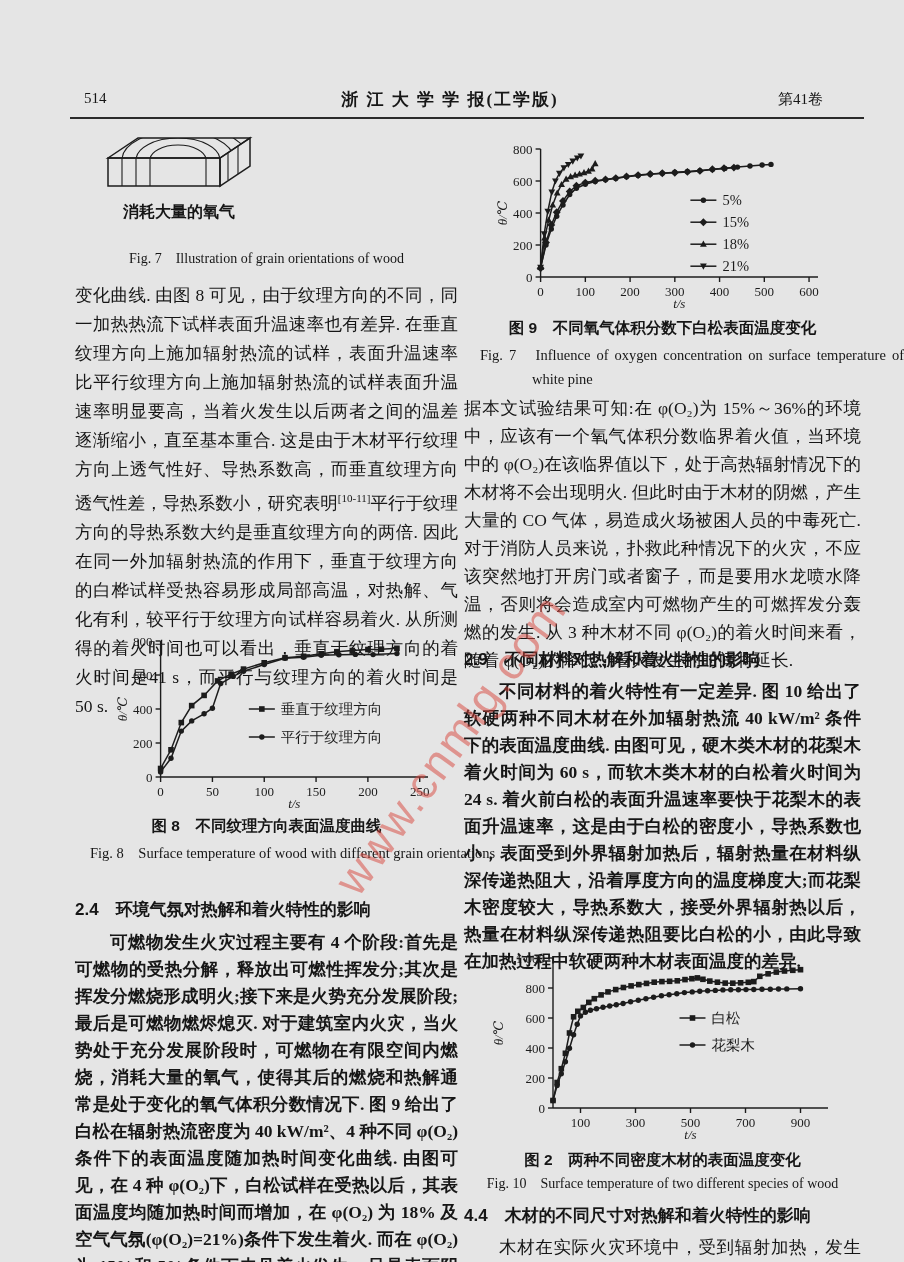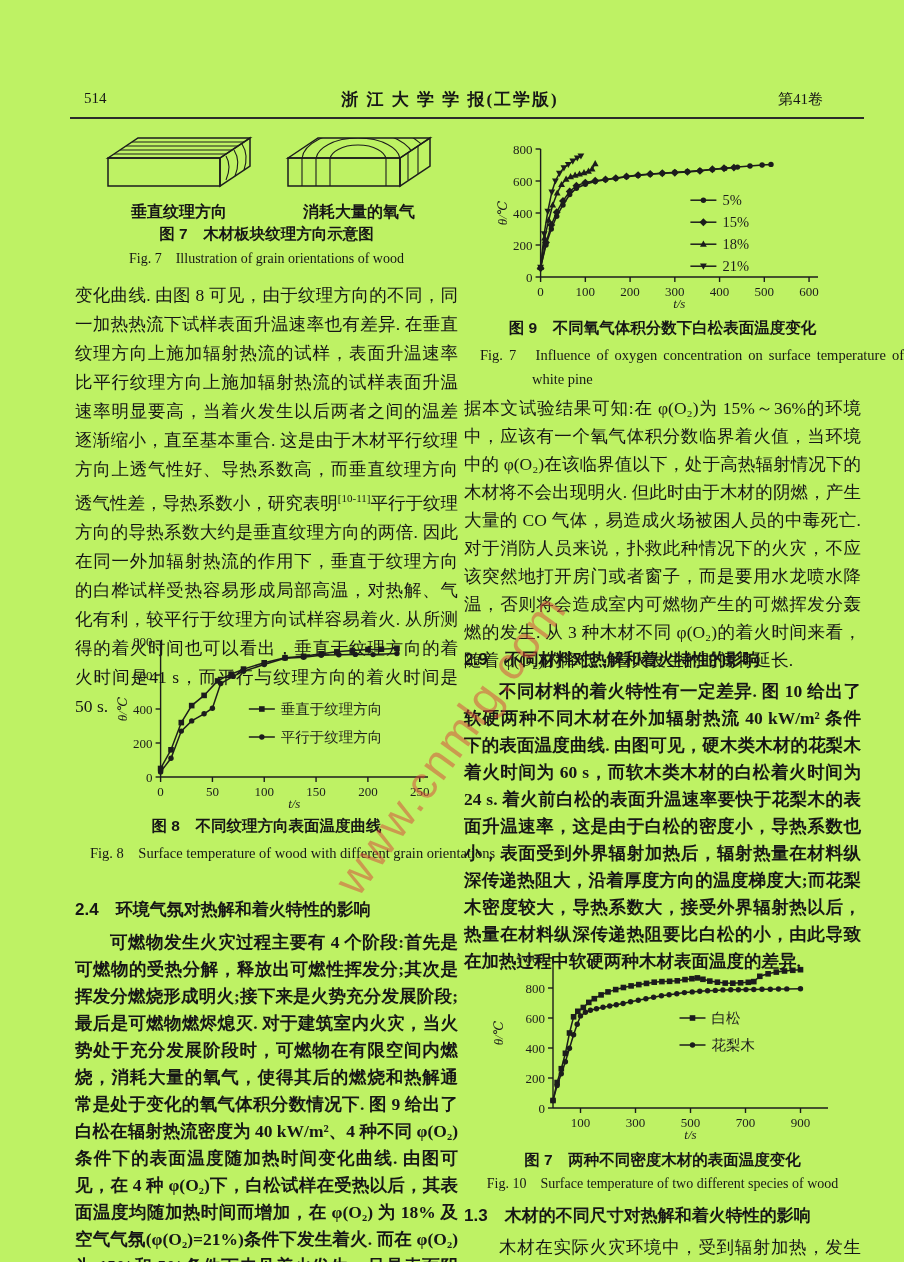--- a/index.html
+++ b/index.html
@@ -1,16 +1,16 @@
 <!DOCTYPE html>
 <html><head>
 <meta charset="utf-8">
 <style>
   html,body{margin:0;padding:0;background:#9a9a9a;}
-  .page{position:relative;width:904px;height:1262px;margin:0 auto;background:#bef264;
+  .page{position:relative;width:904px;height:1262px;margin:0 auto;background:#e5e5e5;
         font-family:"Liberation Serif","DejaVu Serif",serif;color:#161616;overflow:hidden;}
   .abs{position:absolute;}
   
   .pgnum{font-size:15px;}
   .jtitle{font-size:17px;font-weight:bold;letter-spacing:2px;text-align:center;}
   .vol{font-size:15px;}
   .hrule{background:#2b2b2b;height:2px;}
   
   .para{font-size:17.5px;text-align:justify;line-height:28px;}
   .lh29{line-height:29px;}
@@ -47,35 +47,20 @@
   <div class="abs pgnum" style="left:84px;top:90px;">514</div>
   <div class="abs jtitle" style="left:200px;top:88px;width:500px;">浙 江 大 学 学 报(工学版)</div>
   <div class="abs vol" style="left:739px;top:90px;width:84px;text-align:right;">第41卷</div>
   <div class="abs hrule" style="left:70px;top:117px;width:794px;"></div>
 
   <div class="abs wm" style="left:345px;top:862px;color:#d9453c;">www.cnmlg.com</div>
 
   <div class="abs" style="left:98px;top:132px;width:345px;height:95px;display:flex;gap:18px;">
     <div style="width:162px;">
       <svg width="162" height="66" viewBox="0 0 162 66">
-        <polygon class="wood" points="10,26 40,6 152,6 122,26"></polygon>
-        <polygon class="wood" points="10,26 122,26 122,54 10,54"></polygon>
-        <polygon class="wood" points="122,26 152,6 152,34 122,54"></polygon>
-        <line class="woodthin" x1="16" y1="22" x2="128" y2="22"></line>
-        <line class="woodthin" x1="22" y1="18" x2="134" y2="18"></line>
-        <line class="woodthin" x1="28" y1="14" x2="140" y2="14"></line>
-        <line class="woodthin" x1="34" y1="10" x2="146" y2="10"></line>
-        <path class="woodthin" d="M128,24 q6,10 0,24"></path>
-        <path class="woodthin" d="M136,18 q7,11 1,26"></path>
-        <path class="woodthin" d="M144,12 q7,11 2,26"></path>
-      </svg>
-      <div class="woodlbl">垂直纹理方向</div>
-    </div>
-    <div style="width:162px;">
-      <svg width="162" height="66" viewBox="0 0 162 66">
         <defs>
           <clipPath id="topface">
               <polygon points="10,26 40,6 152,6 122,26"></polygon>
             </clipPath>
         </defs>
         <polygon class="wood" points="10,26 40,6 152,6 122,26"></polygon>
         <polygon class="wood" points="10,26 122,26 122,54 10,54"></polygon>
         <polygon class="wood" points="122,26 152,6 152,34 122,54"></polygon>
         <g clip-path="url(#topface)">
           <path class="woodthin" d="M52,28 A28,15 0 0 1 108,28"></path>
@@ -87,21 +72,20 @@
         <line class="woodthin" x1="38" y1="26" x2="38" y2="54"></line>
         <line class="woodthin" x1="24" y1="26" x2="24" y2="54"></line>
         <line class="woodthin" x1="108" y1="26" x2="108" y2="54"></line>
         <line class="woodthin" x1="130" y1="20" x2="130" y2="48"></line>
         <line class="woodthin" x1="140" y1="14" x2="140" y2="42"></line>
       </svg>
       <div class="woodlbl">消耗大量的氧气</div>
     </div>
   </div>
 
-  <div class="abs capzh" style="left:75px;top:224px;width:383px;">图 7　木材板块纹理方向示意图</div>
   <div class="abs capen1" style="left:75px;top:250px;width:383px;">Fig. 7　Illustration of grain orientations of wood</div>
 
   <p class="abs para lh29" style="left:75px;top:281px;width:383px;"><span>变化曲线. 由图 8 可见，由于纹理方向的不同，同一加热热流下试样表面升温速率也有差异. 在垂直纹理方向上施加辐射热流的试样，表面升温速率比平行纹理方向上施加辐射热流的试样表面升温速率明显要高，当着火发生以后两者之间的温差逐渐缩小，直至基本重合. 这是由于木材平行纹理方向上透气性好、导热系数高，而垂直纹理方向透气性差，导热系数小，研究表明</span><sup class="ref">[10-11]</sup><span>平行于纹理方向的导热系数大约是垂直纹理方向的两倍. 因此在同一外加辐射热流的作用下，垂直于纹理方向的白桦试样受热容易形成局部高温，对热解、气化有利，较平行于纹理方向试样容易着火. 从所测得的着火时间也可以看出，垂直于纹理方向的着火时间是41 s，而平行与纹理方向的着火时间是 50 s.</span></p>
 
   <svg class="chart abs" style="left:116px;top:633px;" width="322" height="178">
       <line class="ax" x1="44.599999999999994" y1="8" x2="44.599999999999994" y2="144"></line>
       <line class="ax" x1="44.599999999999994" y1="144" x2="312" y2="144"></line>
       <line class="ax" x1="44.599999999999994" y1="144" x2="44.599999999999994" y2="149"></line>
       <text class="tk" x="44.599999999999994" y="163" text-anchor="middle">0</text>
       <line class="ax" x1="96.42170542635658" y1="144" x2="96.42170542635658" y2="149"></line>
@@ -406,19 +390,19 @@
       <circle class="mk" cx="294.8" cy="38.9" r="2.7"></circle>
       <circle class="mk" cx="308.5" cy="38.8" r="2.7"></circle>
       <line class="ln" x1="187.5" y1="68" x2="213.5" y2="68"></line>
       <rect class="mk" x="197.7" y="65.2" width="5.6" height="5.6"></rect>
       <text class="lg" x="219.5" y="73">白松</text>
       <line class="ln" x1="187.5" y1="95" x2="213.5" y2="95"></line>
       <circle class="mk" cx="200.5" cy="95" r="2.7"></circle>
       <text class="lg" x="219.5" y="100">花梨木</text>
     </svg>
 
-  <div class="abs capzh" style="left:464px;top:1150px;width:397px;">图 7　两种不同密度木材的表面温度变化</div>
+  <div class="abs capzh" style="left:464px;top:1150px;width:397px;">图 2　两种不同密度木材的表面温度变化</div>
   <div class="abs capen1" style="left:464px;top:1175px;width:397px;">Fig. 10　Surface temperature of two different species of wood</div>
 
-  <div class="abs hsec" style="left:464px;top:1204px;width:397px;">1.3　木材的不同尺寸对热解和着火特性的影响</div>
+  <div class="abs hsec" style="left:464px;top:1204px;width:397px;">4.4　木材的不同尺寸对热解和着火特性的影响</div>
   <p class="abs para ind" style="left:464px;top:1233px;width:397px;">木材在实际火灾环境中，受到辐射加热，发生热</p>
 
 </div>
 
 </body></html>

